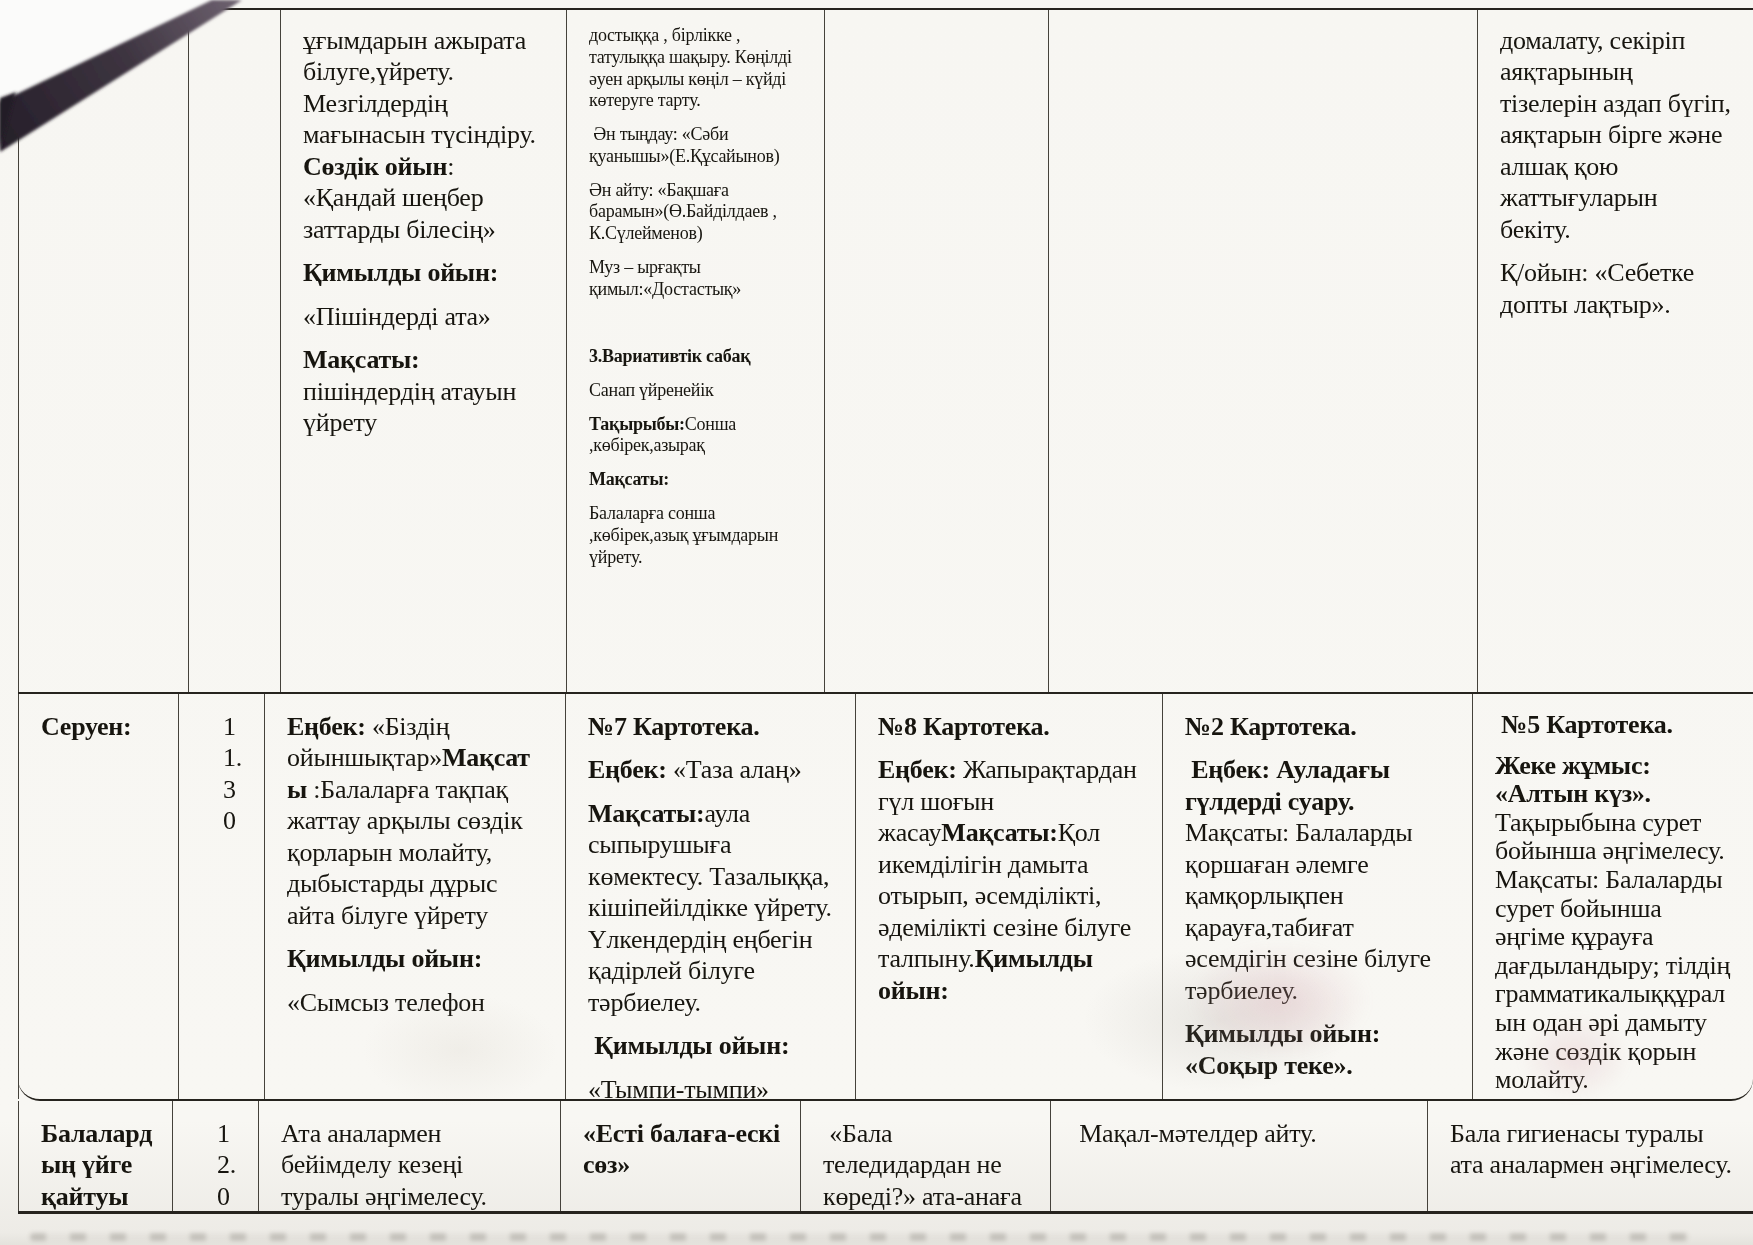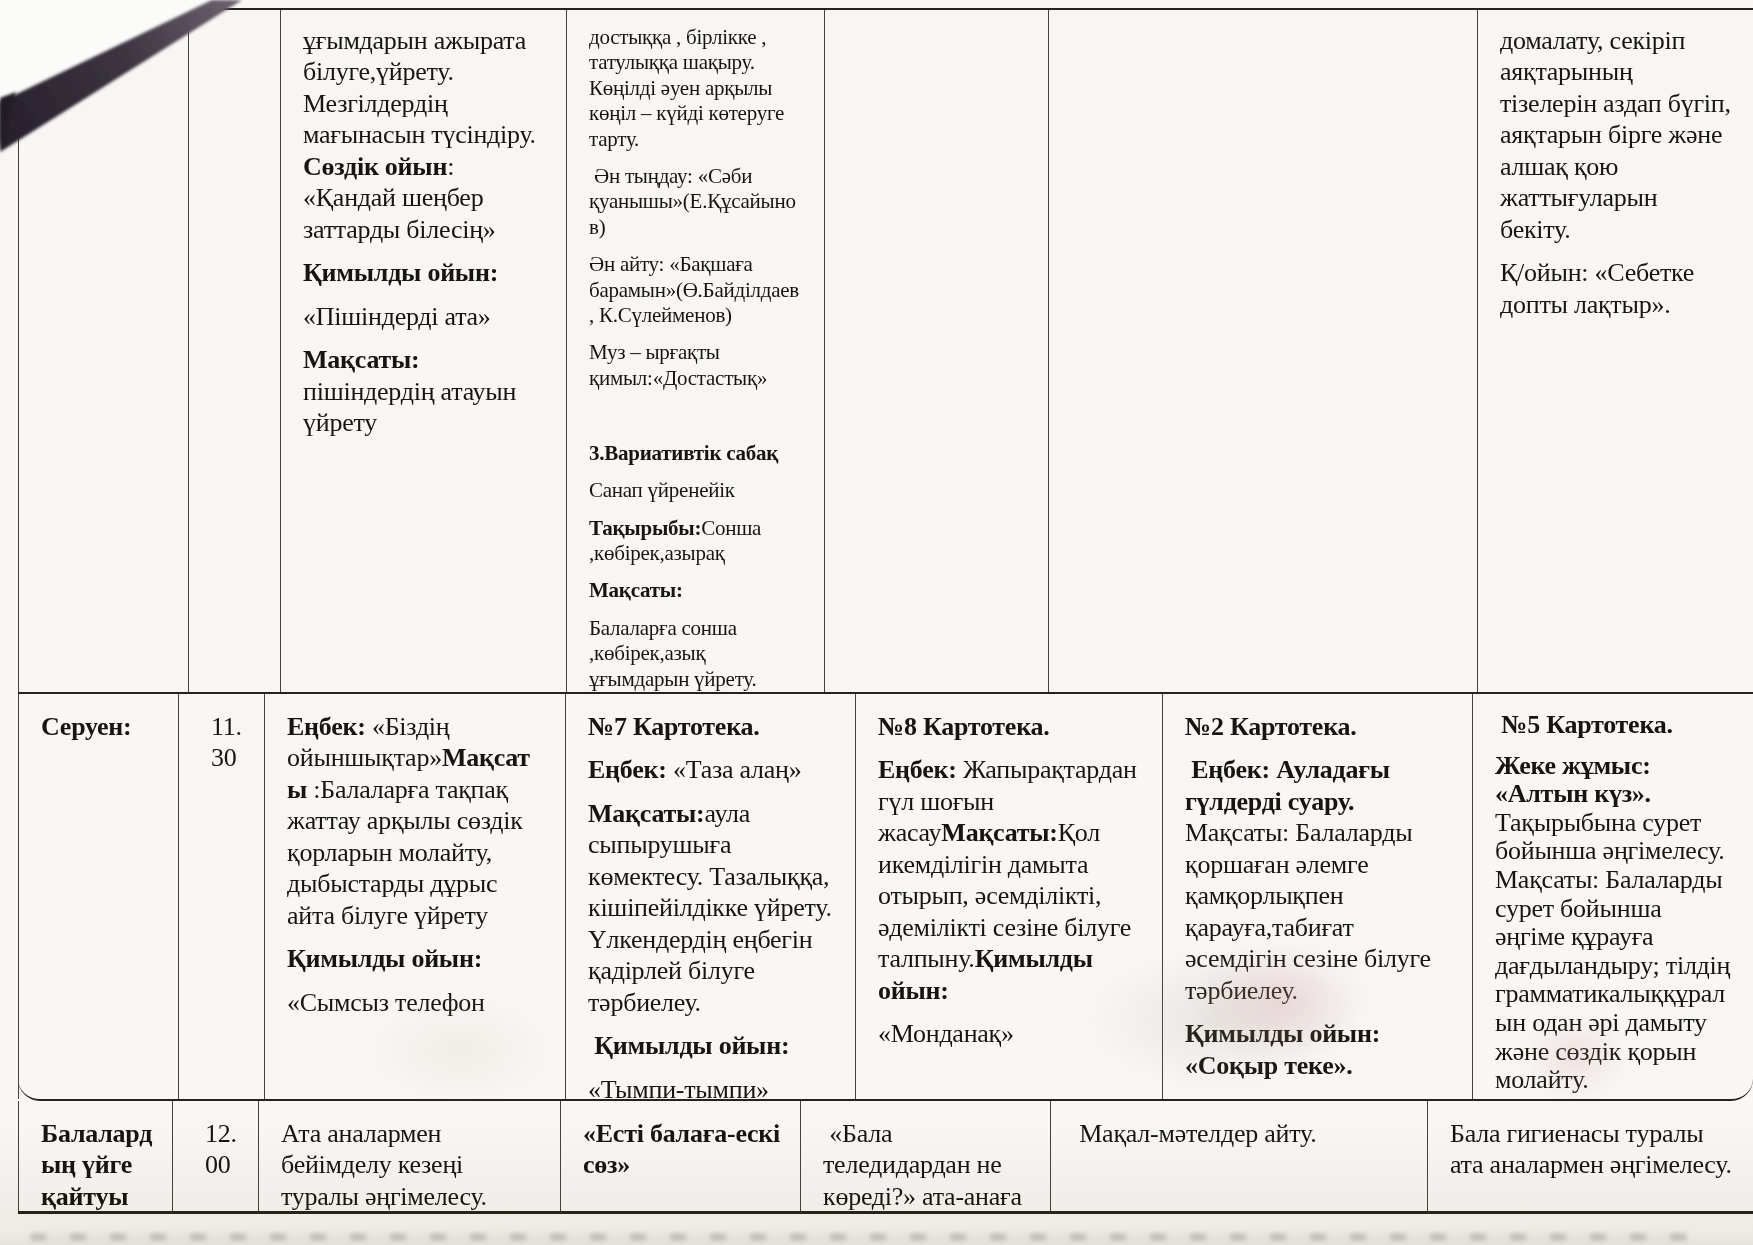--- a/index.html
+++ b/index.html
@@ -21,29 +21,29 @@
     overflow:hidden;
   }
   .cell:last-child { flex:1 1 auto; border-right:0; }
   .para { margin:12px; white-space:pre-wrap; overflow-wrap:break-word; }
   .bold { font-weight:700; }
 
   
   .r1 { height:682px; }
   .r1 .c1{width:170px}.r1 .c2{width:92px}.r1 .c3{width:286px}.r1 .c4{width:258px}
   .r1 .c5{width:224px}.r1 .c6{width:429px}
-  .r1 .c4{font-size:21px}
+  .r1 .c4{font-size:18px}
   .r2 { height:405px;border-radius:22px; }
   .r2 .c1{width:160px}.r2 .c2{width:86px}.r2 .c3{width:301px}.r2 .c4{width:290px}
   .r2 .c5{width:307px}.r2 .c6{width:310px}
   .r2 .c7{line-height:1.1;}
   .r3 { height:110px; border-bottom:3px solid #26231e; }
   .r3 .c1{width:154px}.r3 .c2{width:86px}.r3 .c3{width:302px}.r3 .c4{width:240px}
   .r3 .c5{width:250px}.r3 .c6{width:377px}
-  .r2 .c2, .r3 .c2 { padding-left:20px; }
+  .r2 .c2, .r3 .c2 { padding-left:32px; }
   .r2 .c1, .r3 .c1 { padding-top:6px; }
   .r2 .cell, .r3 .cell { padding-top:5px; }
 
   
   .corner-artifact { position:absolute; left:0; top:0; pointer-events:none; }
   .smudge { position:absolute; pointer-events:none; border-radius:50%; }
   .smudge-gray {
     left:1030px; top:920px; width:380px; height:200px;
     background:radial-gradient(closest-side, rgba(148,142,134,0.16), rgba(148,142,134,0) 72%);
   }
@@ -118,21 +118,20 @@
           <div class="cell c4">
             <p class="para"><span class="bold">№7 Картотека.</span></p>
             <p class="para"><span class="bold">Еңбек:</span><span> «Таза алаң»</span></p>
             <p class="para"><span class="bold">Мақсаты:</span><span>аула сыпырушыға көмектесу. Тазалыққа, кішіпейілдікке үйрету. Үлкендердің еңбегін қадірлей білуге тәрбиелеу.</span></p>
             <p class="para"><span class="bold"> Қимылды ойын:</span></p>
             <p class="para"><span>«Тымпи-тымпи»</span></p>
           </div>
           <div class="cell c5">
             <p class="para"><span class="bold">№8 Картотека.</span></p>
             <p class="para"><span class="bold">Еңбек:</span><span> Жапырақтардан гүл шоғын жасау</span><span class="bold">Мақсаты:</span><span>Қол икемділігін дамыта отырып, әсемділікті, әдемілікті сезіне білуге талпыну.</span><span class="bold">Қимылды ойын:</span></p>
-            <p class="para"><span>«Монданақ»</span></p>
           </div>
           <div class="cell c6">
             <p class="para"><span class="bold">№2 Картотека.</span></p>
             <p class="para"><span class="bold"> Еңбек: Ауладағы гүлдерді суару.</span><span>  Мақсаты: Балаларды қоршаған әлемге қамқорлықпен қарауға,табиғат әсемдігін сезіне білуге тәрбиелеу.</span></p>
             <p class="para"><span class="bold">Қимылды ойын: «Соқыр теке».</span></p>
           </div>
           <div class="cell c7">
             <p class="para"><span class="bold"> №5 Картотека.</span></p>
             <p class="para"><span class="bold">Жеке жұмыс: «Алтын күз».</span><span> Тақырыбына сурет бойынша әңгімелесу.  Мақсаты: Балаларды сурет бойынша әңгіме құрауға дағдыландыру; тілдің грамматикалыққұралын одан әрі дамыту және сөздік қорын молайту.</span></p>
             <p class="para"><span class="bold">Қимылды ойын:</span></p>

